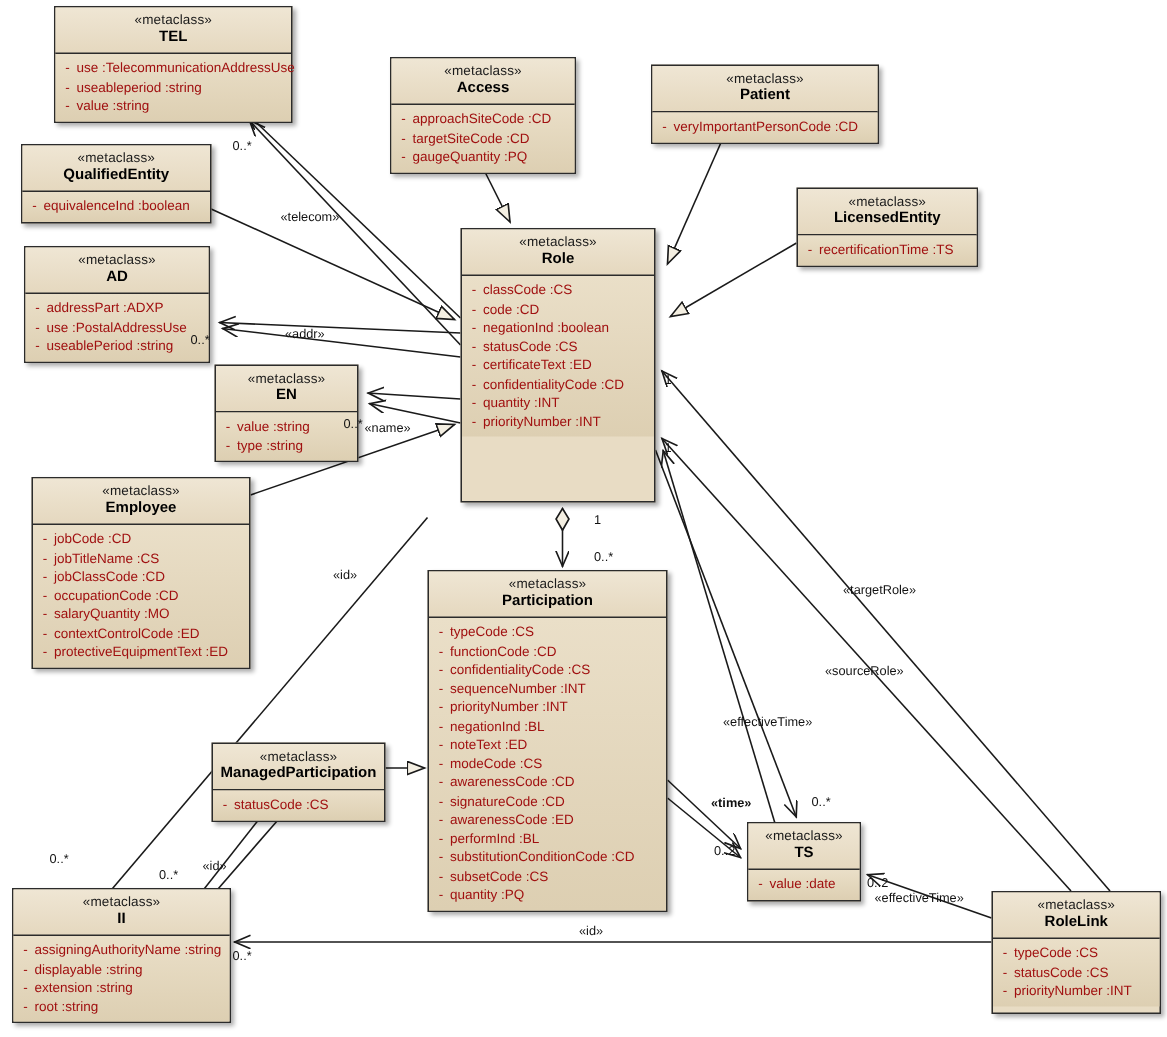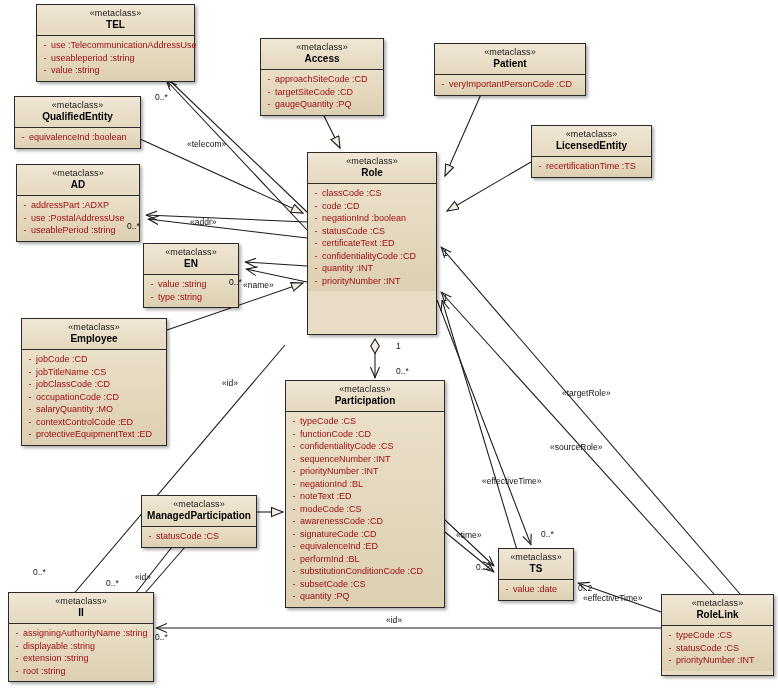--- a/index.html
+++ b/index.html
@@ -389,21 +389,21 @@
           <div class="attr-row">
             <span class="attr-vis">-</span>
             <span class="attr-text">awarenessCode  :CD</span>
           </div>
           <div class="attr-row">
             <span class="attr-vis">-</span>
             <span class="attr-text">signatureCode  :CD</span>
           </div>
           <div class="attr-row">
             <span class="attr-vis">-</span>
-            <span class="attr-text">equivalenceInd  :ED</span>
+            <span class="attr-text">awarenessCode  :ED</span>
           </div>
           <div class="attr-row">
             <span class="attr-vis">-</span>
             <span class="attr-text">performInd  :BL</span>
           </div>
           <div class="attr-row">
             <span class="attr-vis">-</span>
             <span class="attr-text">substitutionConditionCode  :CD</span>
           </div>
           <div class="attr-row">
@@ -489,21 +489,21 @@
   <div id="label-layer">
       <div class="edge-label" style="left: 187px; top: 139px;">«telecom»</div>
       <div class="edge-label" style="left: 190px; top: 217px;">«addr»</div>
       <div class="edge-label" style="left: 243px; top: 280px;">«name»</div>
       <div class="edge-label" style="left: 222px; top: 378px;">«id»</div>
       <div class="edge-label" style="left: 135px; top: 572px;">«id»</div>
       <div class="edge-label" style="left: 386px; top: 615px;">«id»</div>
       <div class="edge-label" style="left: 562px; top: 388px;">«targetRole»</div>
       <div class="edge-label" style="left: 550px; top: 442px; text-align: right;">«sourceRole»</div>
       <div class="edge-label" style="left: 482px; top: 476px;">«effectiveTime»</div>
-      <div class="edge-label" style="left: 456px; top: 530px;">«time»</div>
+      <div class="edge-label" style="left: 474px; top: 530px; font-weight: bold;">«time»</div>
       <div class="edge-label" style="left: 583px; top: 593px;">«effectiveTime»</div>
       <div class="mult-label" style="left: 155px; top: 92px;">0..*</div>
       <div class="mult-label" style="left: 127px; top: 221px;">0..*</div>
       <div class="mult-label" style="left: 229px; top: 277px;">0..*</div>
       <div class="mult-label" style="left: 396px; top: 341px;">1</div>
       <div class="mult-label" style="left: 396px; top: 366px;">0..*</div>
       <div class="mult-label" style="left: 443px; top: 248px;">1</div>
       <div class="mult-label" style="left: 443px; top: 293px;">1</div>
       <div class="mult-label" style="left: 541px; top: 529px;">0..*</div>
       <div class="mult-label" style="left: 476px; top: 562px;">0..2</div>

